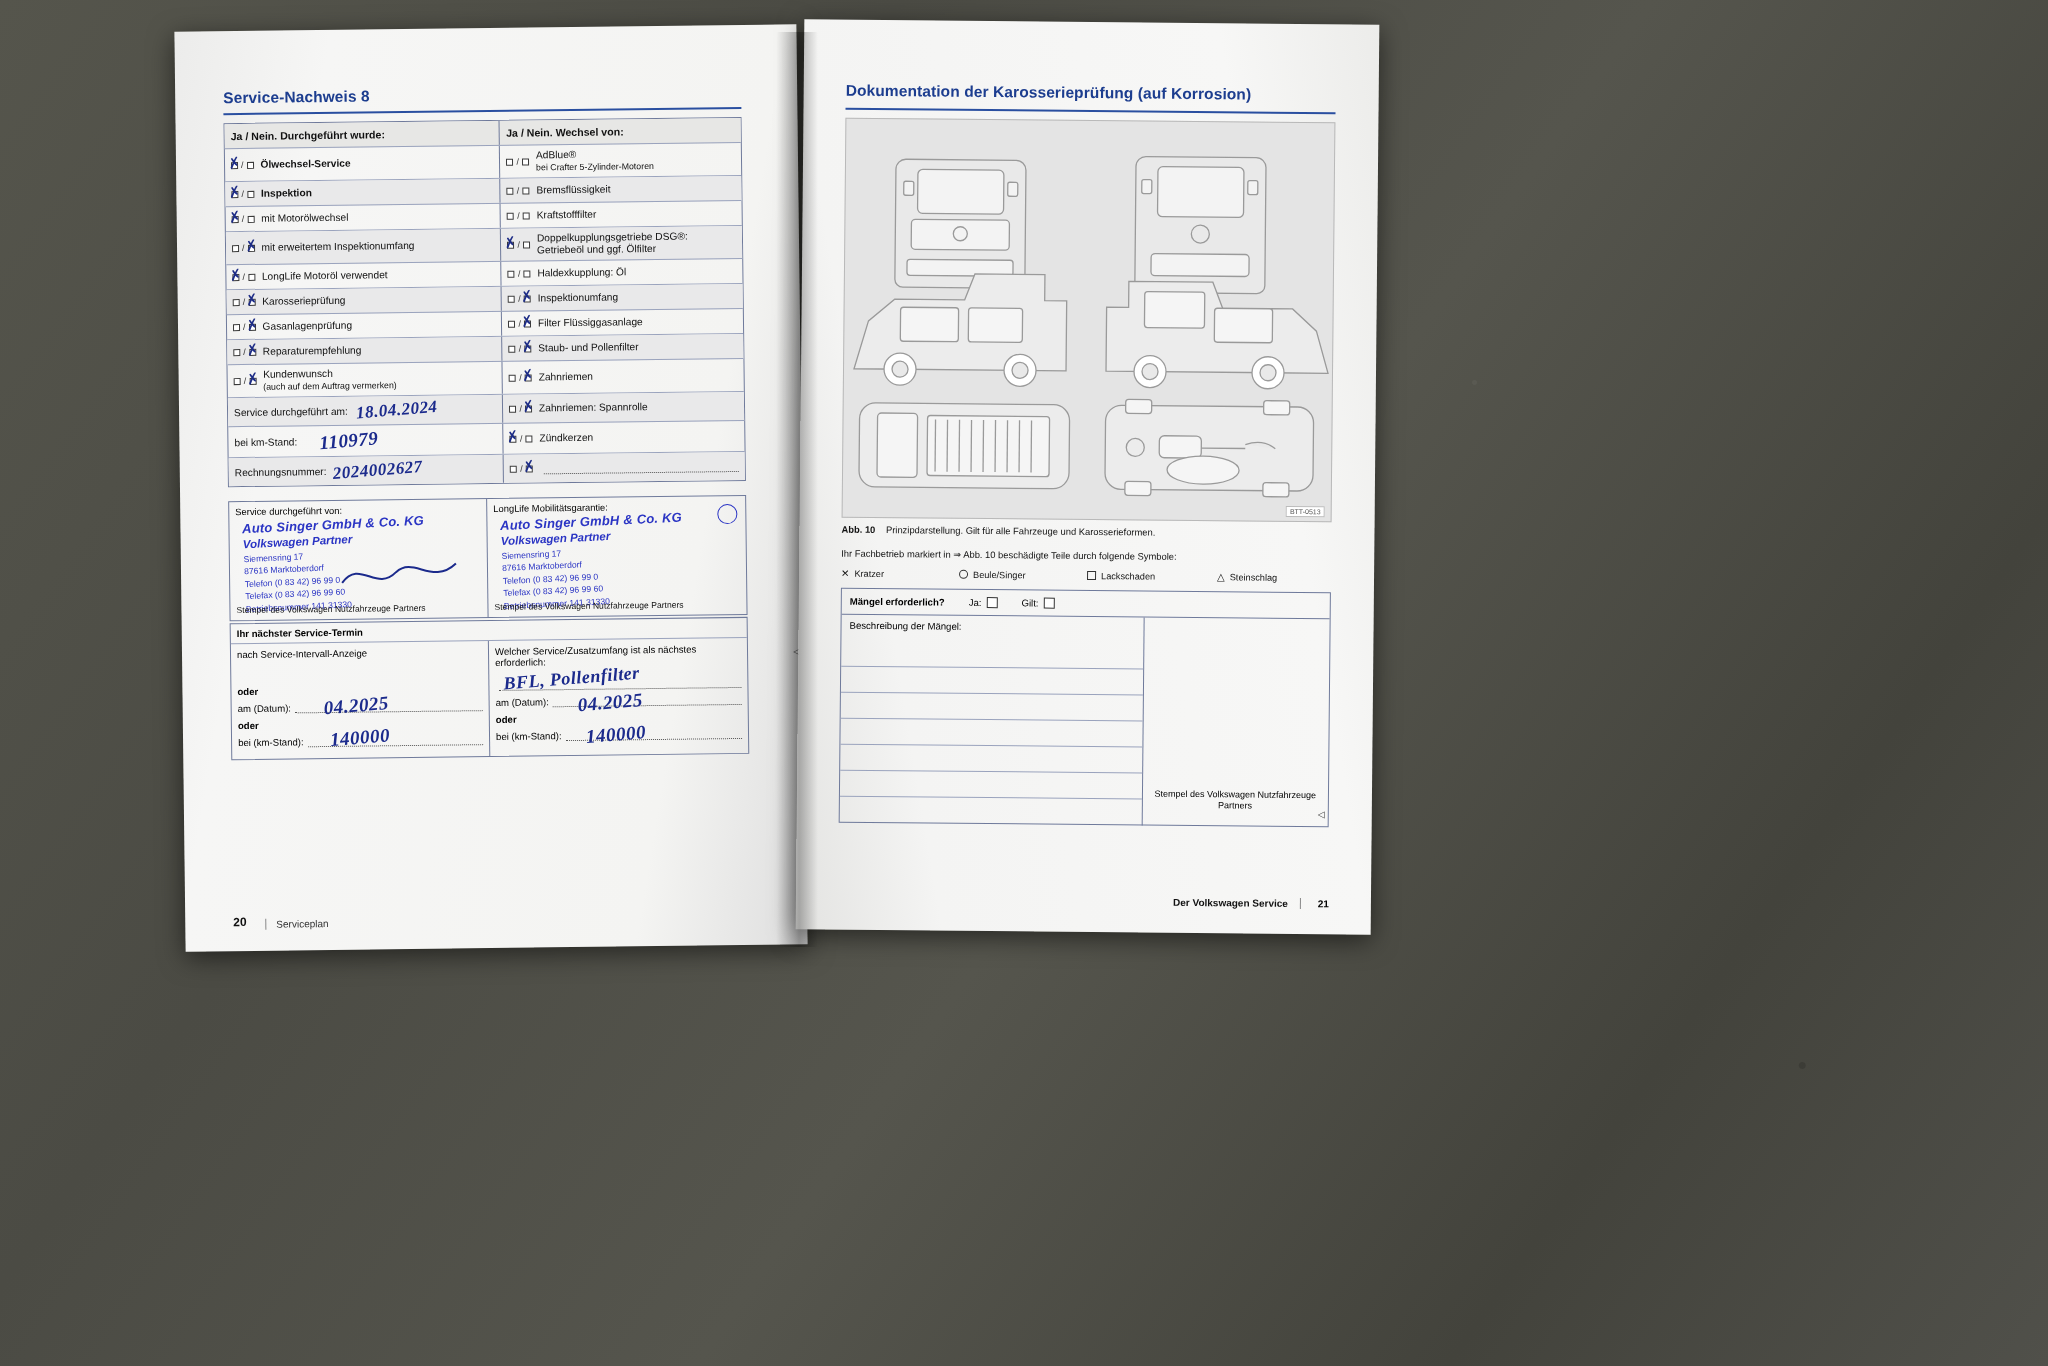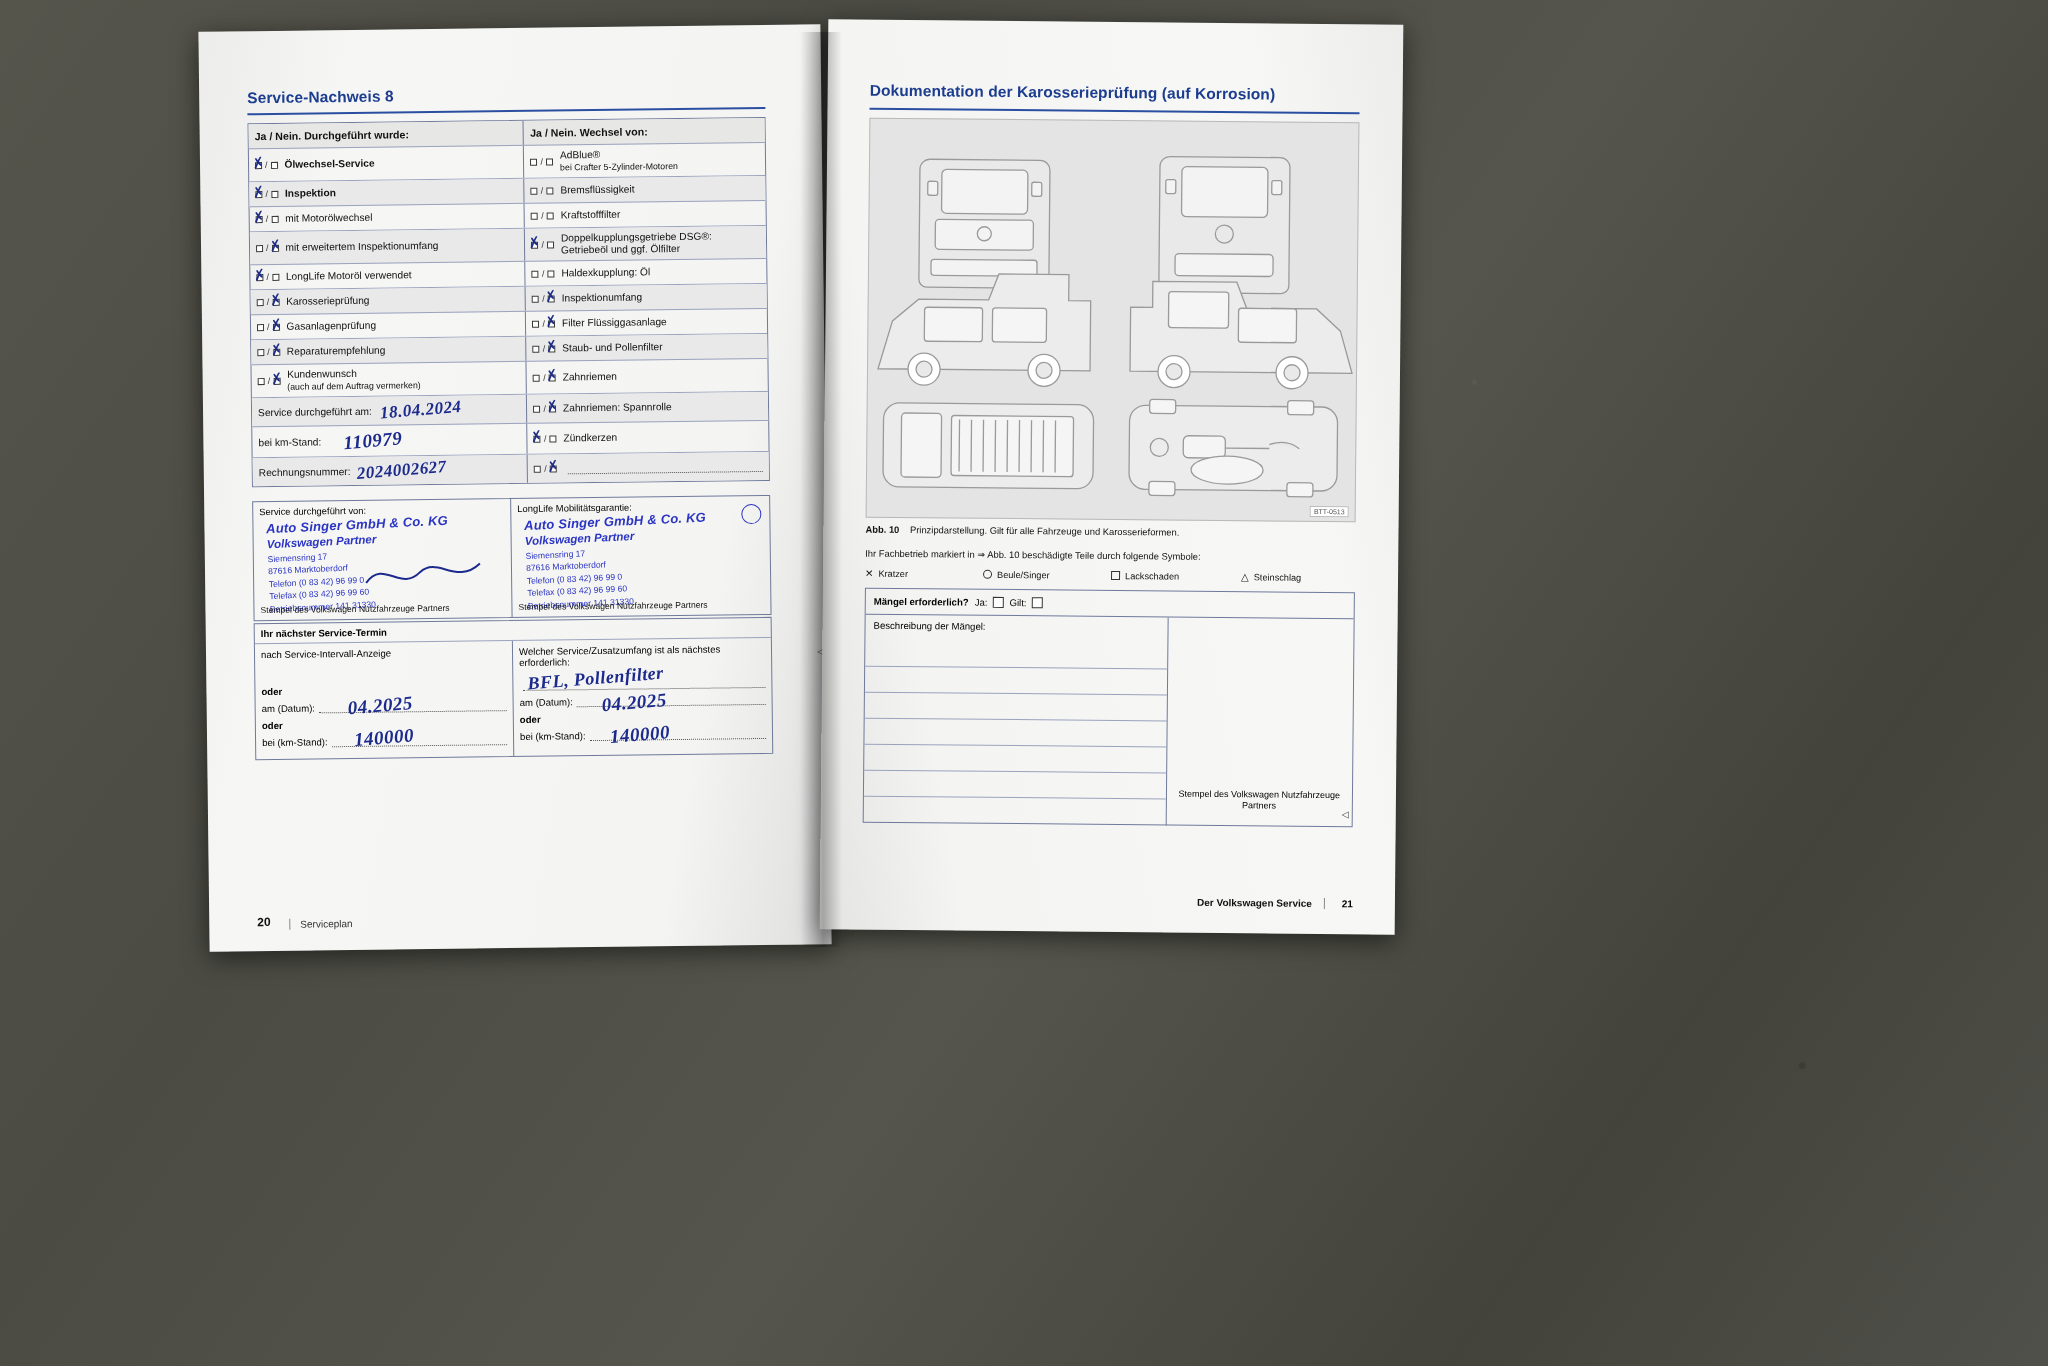--- a/index.html
+++ b/index.html
@@ -16,21 +16,21 @@
       radial-gradient(circle at 34% 62%, rgba(0,0,0,0.12) 0 3px, transparent 4px),
       radial-gradient(circle at 72% 28%, rgba(255,255,255,0.04) 0 2px, transparent 3px),
       radial-gradient(circle at 88% 78%, rgba(0,0,0,0.14) 0 3px, transparent 4px),
       linear-gradient(125deg, #55554c 0%, #4b4b44 30%, #55554d 55%, #43433c 80%, #50504a 100%);
     position: relative;
   }
 
   
   .book {
     position: absolute;
-    left: 204px; top: 22px;
+    left: 180px; top: 22px;
     width: 1215px; height: 930px;
   }
 
   .page {
     position: absolute;
     background: #f2f2f0;
     box-shadow: 0 6px 26px rgba(0,0,0,0.55);
   }
 
   .page-left {
@@ -231,21 +231,21 @@
     width: 490px; height: 235px;
     border: 1px solid #6f7a9b;
     font-size: 9.6px;
   }
   .def-head {
     display: flex; align-items: center;
     height: 26px; padding: 0 8px;
     border-bottom: 1px solid #6f7a9b;
   }
   .def-head .ttl { font-weight: bold; }
-  .def-head .opt { display: flex; align-items: flex-start; gap: 5px; margin-left: 6px; }
+  .def-head .opt { display: flex; align-items: flex-start; gap: 5px; margin-left: 24px; }
   .cb2 { width: 11px; height: 11px; border: 1.3px solid #333; background: #fff; }
   .def-body { position: relative; height: 208px; display: flex; }
   .def-left { width: 62%; border-right: 1px solid #6f7a9b; position: relative; }
   .def-left .dl-label { padding: 5px 8px; }
   .dl-lines { position: absolute; left: 0; right: 0; top: 26px; bottom: 0; }
   .dl-lines div { height: 26px; border-bottom: 1px solid #9aa3bd; }
   .def-right { width: 38%; position: relative; }
   .def-right .dr-text {
     position: absolute;
     left: 0; right: 0; bottom: 14px;

